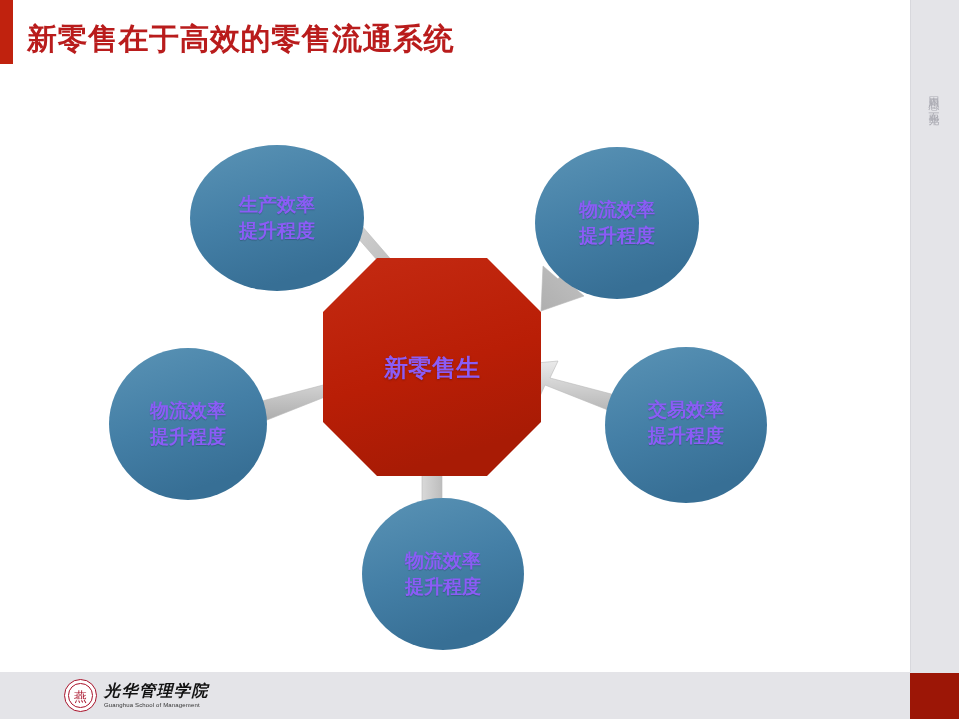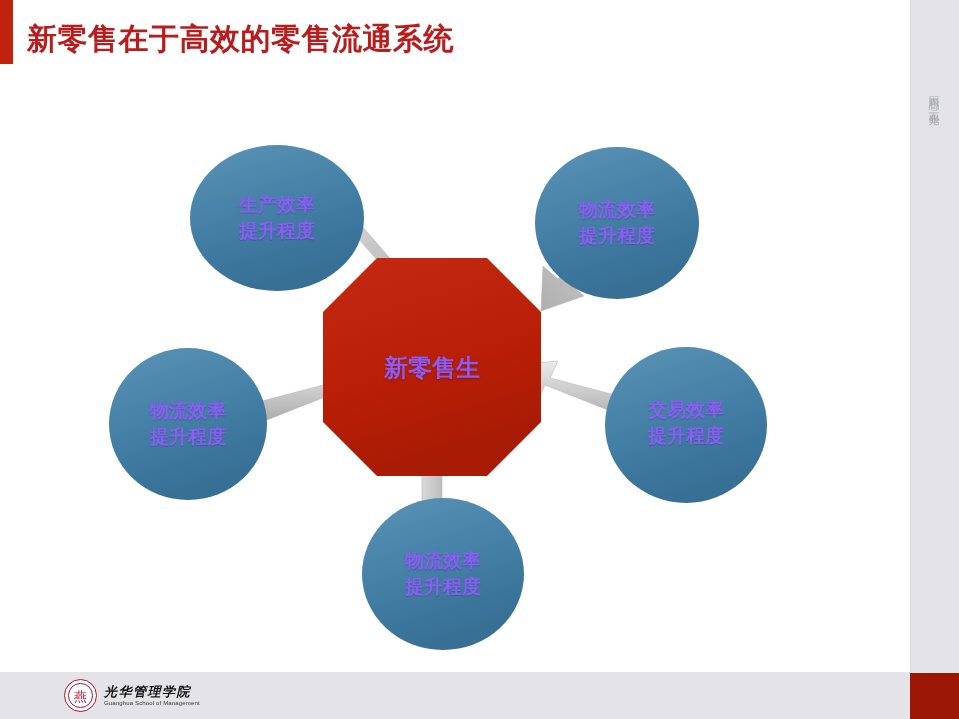--- a/index.html
+++ b/index.html
@@ -149,21 +149,21 @@
     font-family: "DejaVu Serif", serif;
     line-height: 1;
   }
   #logo-text {
     display: flex;
     flex-direction: column;
     justify-content: center;
   }
   #logo-name-cn {
     font-family: "DejaVu Serif", serif;
-    font-size: 13px;
+    font-size: 16px;
     color: #111111;
     letter-spacing: 1.5px;
     font-weight: bold;
     line-height: 1.05;
     font-style: italic;
   }
   #logo-name-en {
     font-size: 6px;
     color: #333333;
     letter-spacing: 0.15px;

